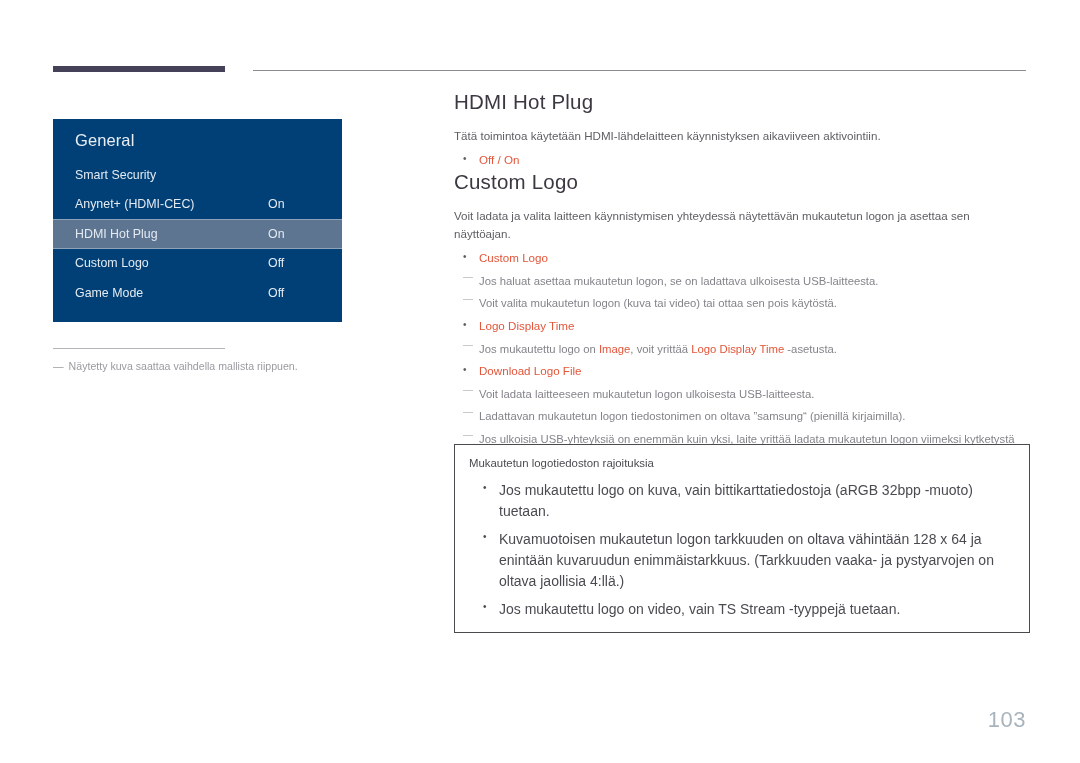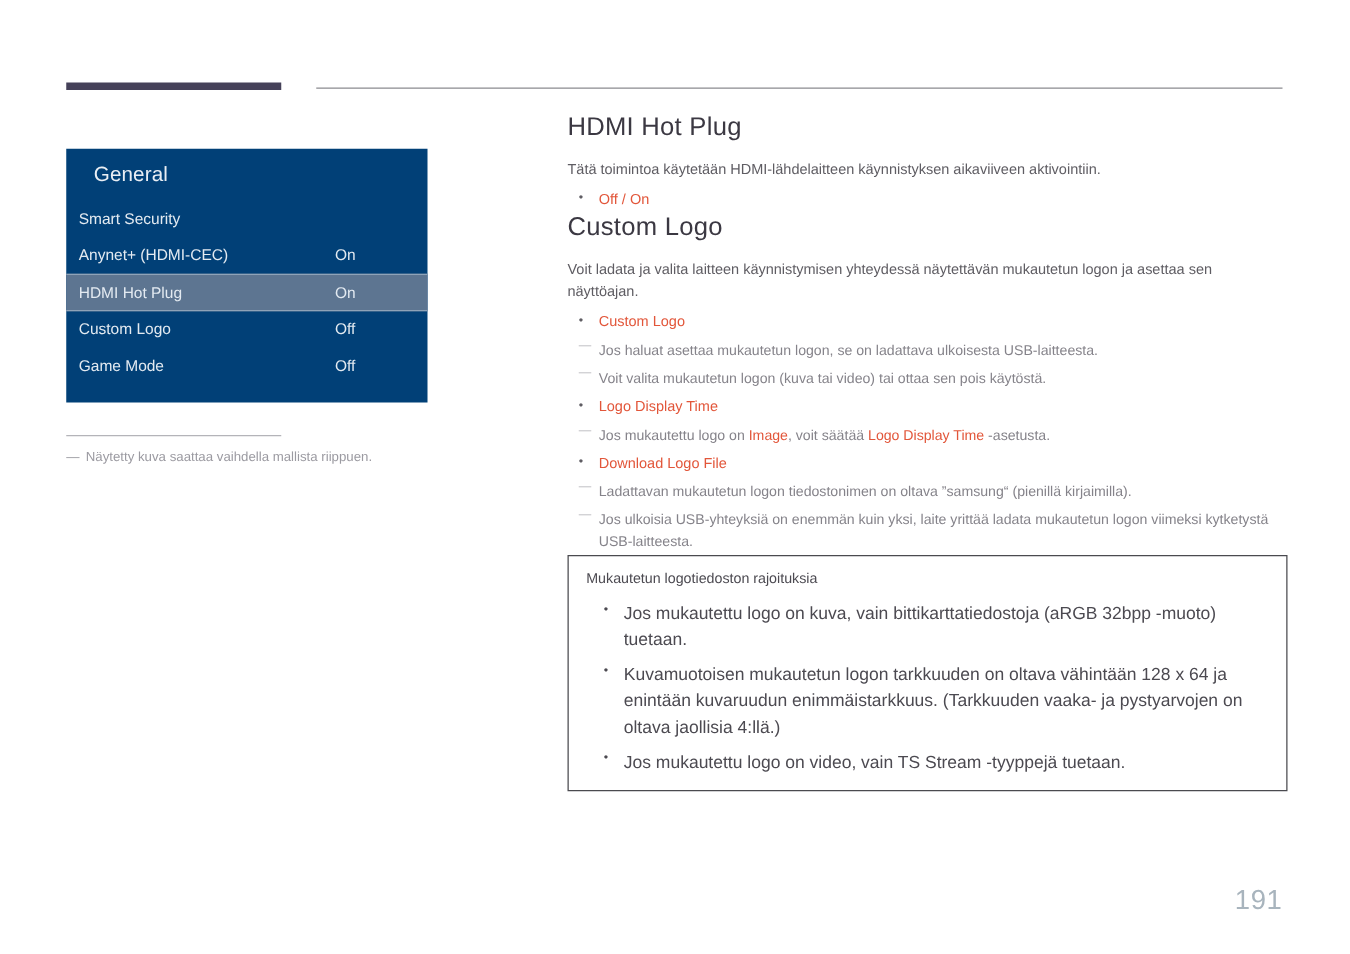--- a/index.html
+++ b/index.html
@@ -63,21 +63,21 @@
   .osd-title {
     font-size: 16.5px;
     color: #e9eef4;
     padding: 12px 0 10px 22px;
     letter-spacing: .1px;
   }
   .osd-row {
     height: 29.5px;
     display: flex;
     align-items: center;
-    padding: 0 22px 0 10px;
+    padding: 0 22px 0 22px;
     box-sizing: border-box;
     font-size: 12.4px;
     color: #e3eaf1;
   }
   .osd-row .osd-label {
     flex: 1 1 auto;
     white-space: nowrap;
   }
   .osd-row .osd-value {
     flex: 0 0 auto;
@@ -295,32 +295,33 @@
   <h2 class="section-heading h-logo">Custom Logo</h2>
   <p class="lead">Voit ladata ja valita laitteen käynnistymisen yhteydessä näytettävän mukautetun logon ja asettaa sen näyttöajan.</p>
 
   <ul class="bullets">
 
     <li class="bullet-item">Custom Logo</li>
     <li class="sub-note">Jos haluat asettaa mukautetun logon, se on ladattava ulkoisesta USB-laitteesta.</li>
     <li class="sub-note">Voit valita mukautetun logon (kuva tai video) tai ottaa sen pois käytöstä.</li>
 
     <li class="bullet-item">Logo Display Time</li>
-    <li class="sub-note"><span>Jos mukautettu logo on </span><span class="accent">Image</span><span>, voit säätää </span><span class="accent">Logo Display Time</span><span> -asetusta.</span></li>
+    <li class="sub-note"><span>Jos mukautettu logo on </span><span class="accent">Image</span><span>, voit yrittää </span><span class="accent">Logo Display Time</span><span> -asetusta.</span></li>
 
     <li class="bullet-item">Download Logo File</li>
+    <li class="sub-note">Voit ladata laitteeseen mukautetun logon ulkoisesta USB-laitteesta.</li>
     <li class="sub-note">Ladattavan mukautetun logon tiedostonimen on oltava ”samsung“ (pienillä kirjaimilla).</li>
     <li class="sub-note">Jos ulkoisia USB-yhteyksiä on enemmän kuin yksi, laite yrittää ladata mukautetun logon viimeksi kytketystä USB-laitteesta.</li>
 
   </ul>
 
 </div>
 
 <div class="note-box">
   <div class="note-title">Mukautetun logotiedoston rajoituksia</div>
   <ul class="note-list">
     <li>Jos mukautettu logo on kuva, vain bittikarttatiedostoja (aRGB 32bpp -muoto) tuetaan.</li>
     <li>Kuvamuotoisen mukautetun logon tarkkuuden on oltava vähintään 128 x 64 ja enintään kuvaruudun enimmäistarkkuus. (Tarkkuuden vaaka- ja pystyarvojen on oltava jaollisia 4:llä.)</li>
     <li>Jos mukautettu logo on video, vain TS Stream -tyyppejä tuetaan.</li>
   </ul>
 </div>
 
-<div class="page-number">191</div>
+<div class="page-number">103</div>
 
 </body></html>

